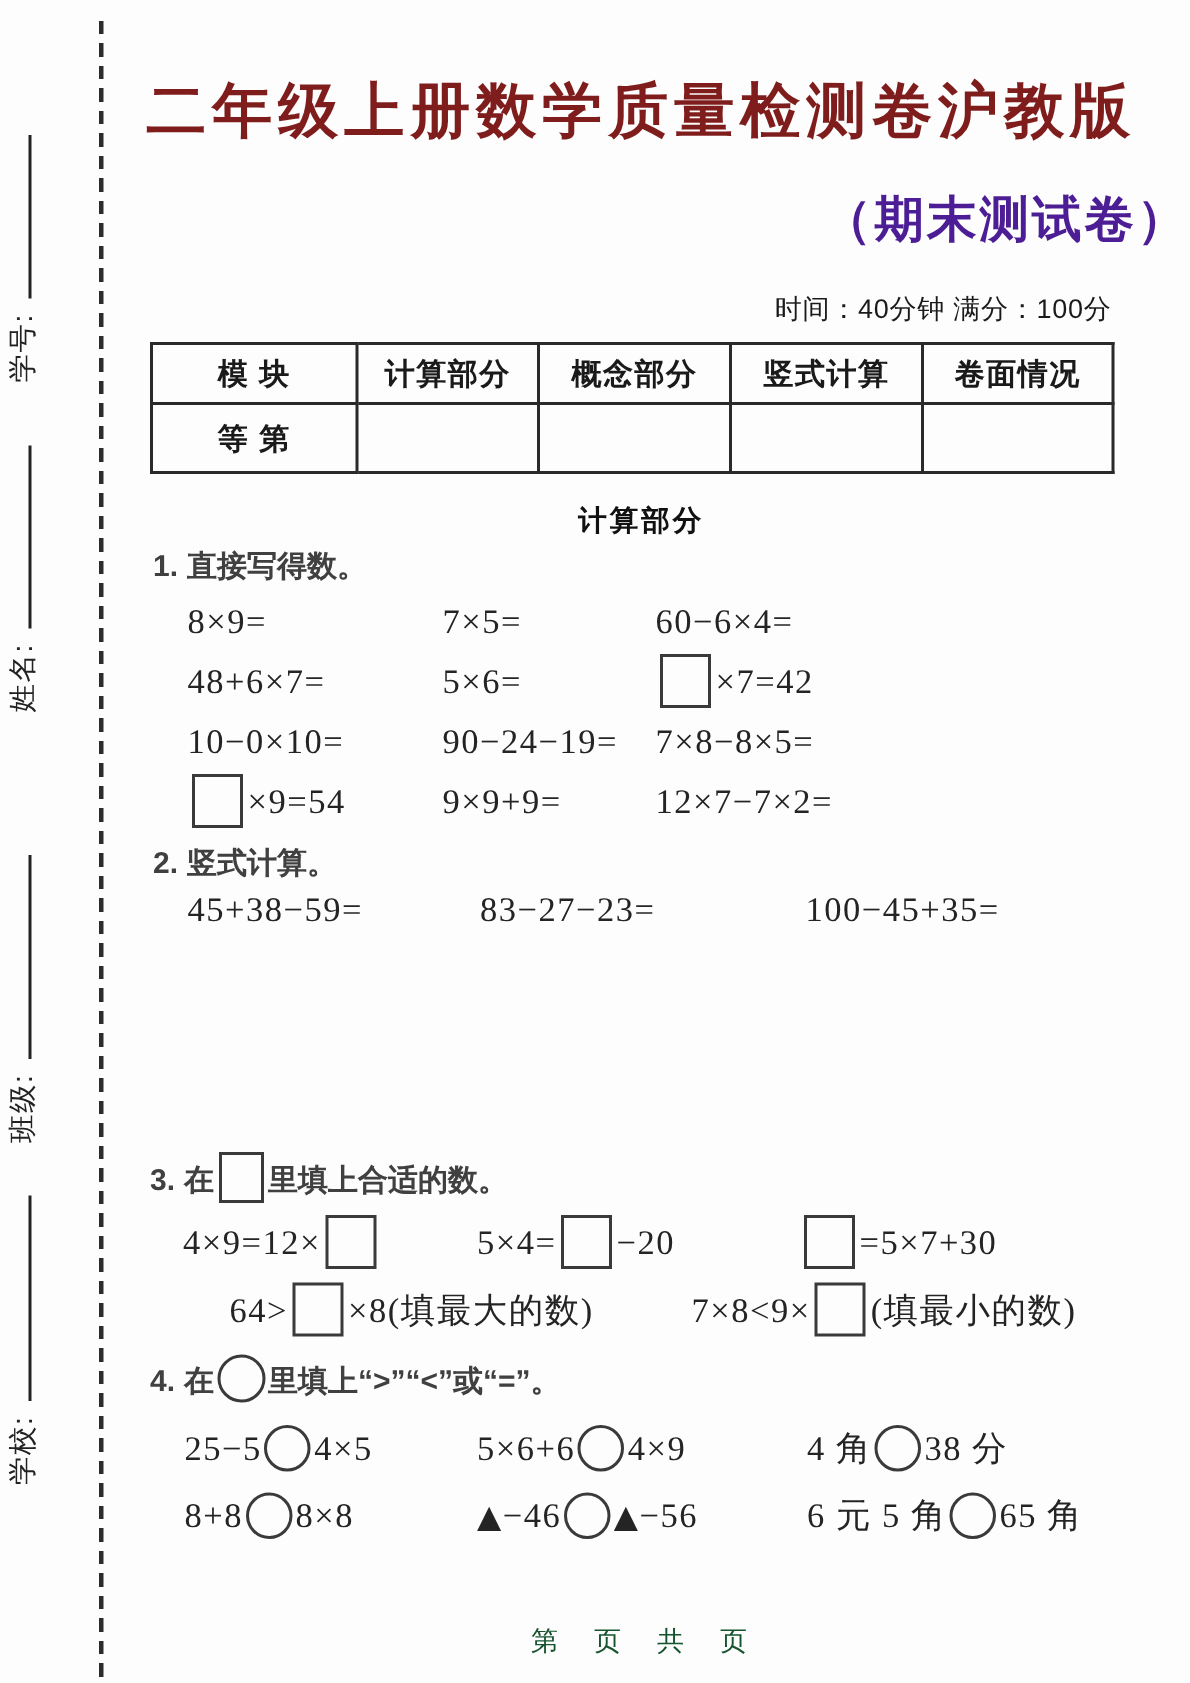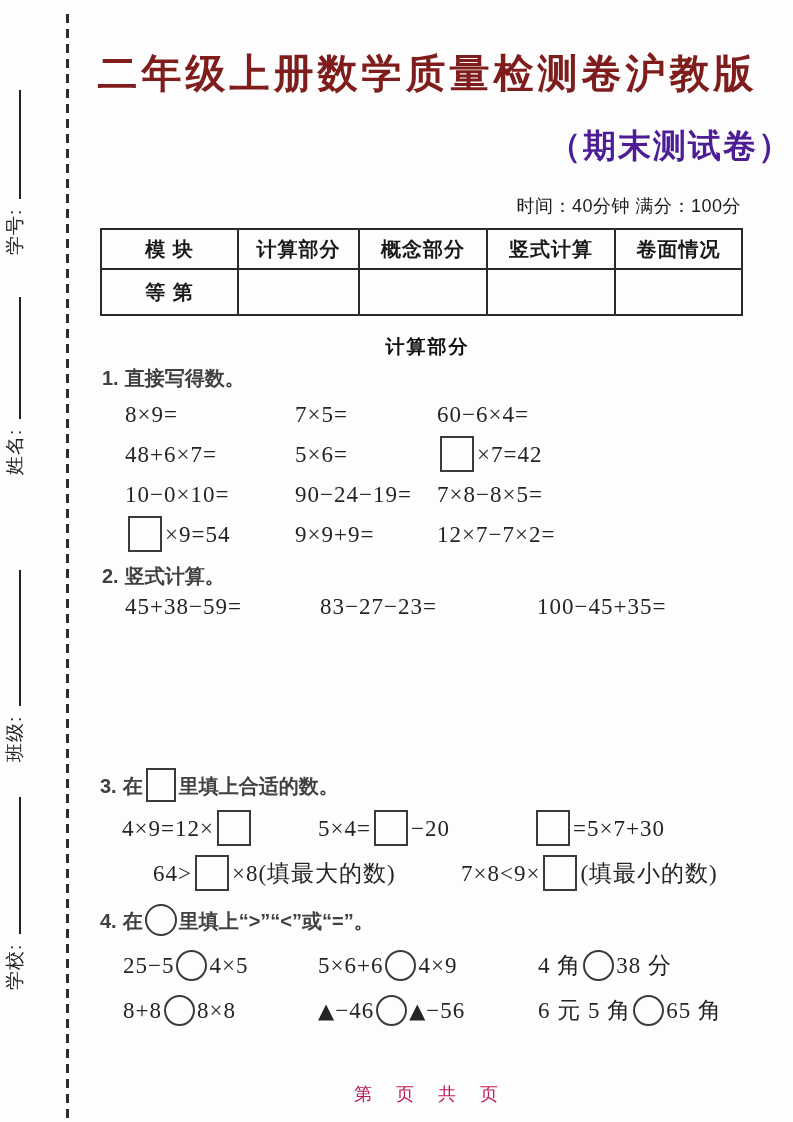--- a/index.html
+++ b/index.html
@@ -67,21 +67,21 @@
   .sym-circle{
     display:inline-block;width:27px;height:27px;border:2px solid #3a3a3a;border-radius:50%;
     vertical-align:middle;margin:0 2px 5px 2px;background:#fdfdfd;
   }
   .sym-tri{font-family:"DejaVu Sans",sans-serif;font-size:21px;}
   .q-header .sym-box{width:26px;height:30px;}
   .q-header .sym-circle{width:28px;height:28px;}
   .footer{
     position:absolute;left:62px;right:0;top:1082px;text-align:center;
     font-family:Liberation Sans, sans-serif;
-    font-size:18px;color:#be185d;letter-spacing:3px;
+    font-size:18px;color:#14532d;letter-spacing:3px;
   }
 </style>
 </head>
 <body>
 
 <div class="page">
 
   <div class="dash-line"></div>
 
   <div class="m-unit" style="top:221px;width:167px;">

